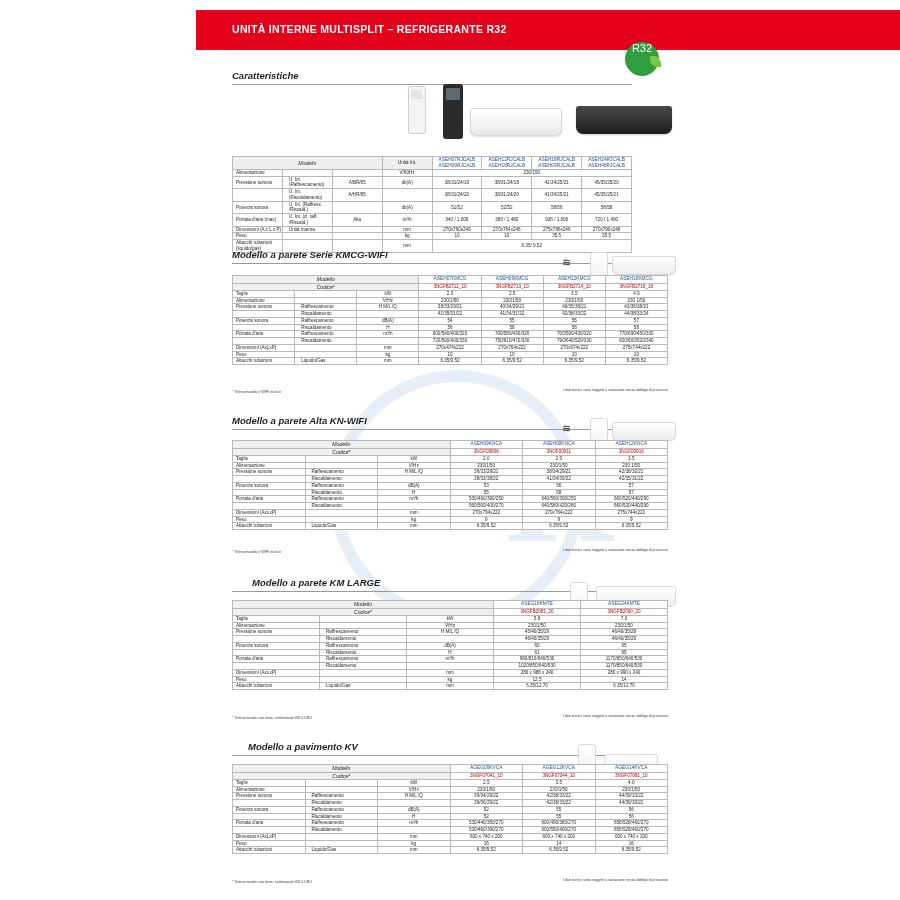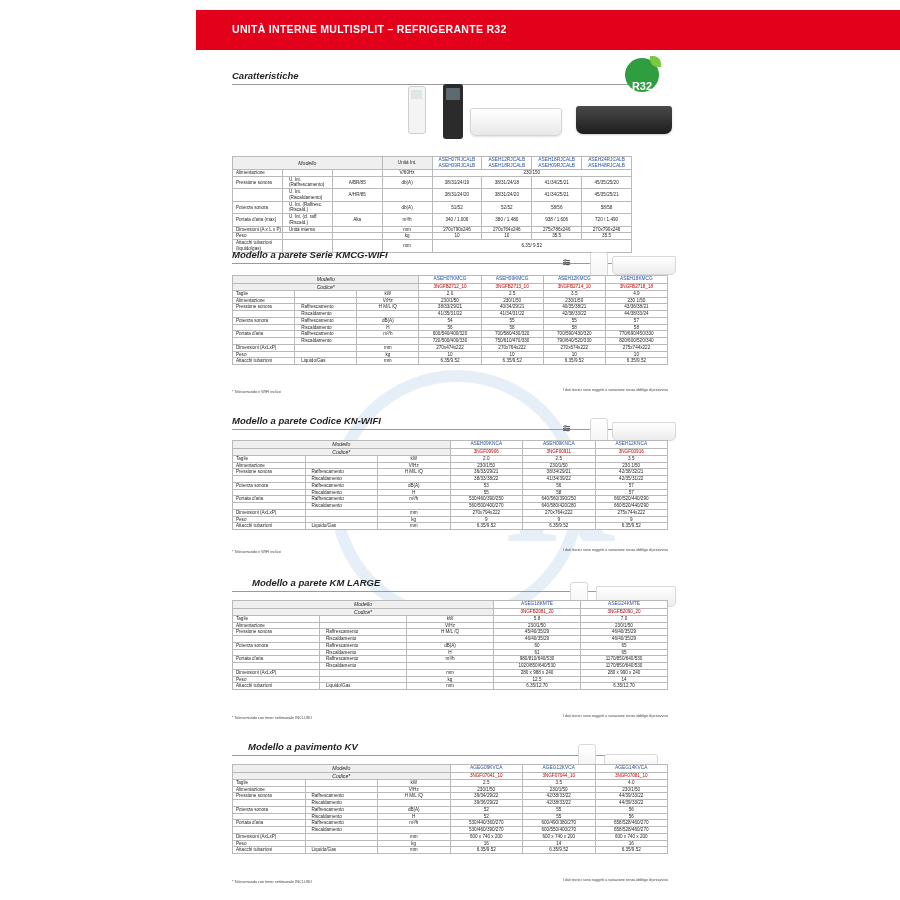--- a/index.html
+++ b/index.html
@@ -38,23 +38,23 @@
   .sec-title{
     position:absolute;font-size:9.5px;font-weight:bold;font-style:italic;
     color:#231f20;
   }
   .sec-rule{
     position:absolute;height:1px;background:#9a9a9a;
   }
 
   
   .r32{
-    position:absolute;left:625px;top:58px;width:34px;height:34px;border-radius:50%;
-    background:#2f9e41;color:#fff;font-size:11px;font-weight:bold;
-    display:flex;align-items:flex-end;justify-content:center;
+    position:absolute;left:625px;top:42px;width:34px;height:34px;border-radius:50%;
+    background:#2f9e41;color:#fff;font-size:11px;font-weight:normal;
+    display:flex;align-items:flex-start;justify-content:center;
   }
   .r32-leaf{
     position:absolute;left:650px;top:56px;width:11px;height:11px;border-radius:0 70% 0 70%;
     background:#7ac943;
   }
 
   
   .remote{
     position:absolute;left:443px;top:84px;width:20px;height:55px;background:#2b2b2b;
     border-radius:3px;
@@ -356,21 +356,21 @@
           <td>6.35/9.52</td>
           <td>6.35/9.52</td>
           <td>6.35/9.52</td>
           <td>6.35/9.52</td>
         </tr>
       </tbody>
     </table>
   <div class="note" style="left:232px;top:390px;">* Telecomando e WIFI inclusi</div>
   <div class="note-r" style="left:500px;top:388px;width:168px;">I dati tecnici sono soggetti a variazione senza obbligo di preavviso</div>
 
-  <div class="sec-title" style="left:232px;top:415px;">Modello a parete Codice KN-WIFI</div>
+  <div class="sec-title" style="left:232px;top:415px;">Modello a parete Alta KN-WIFI</div>
   <div class="sec-rule" style="left:232px;top:429px;width:420px;"></div>
   <div class="wifi-ico" style="left:562px;top:422px;font-size:11px;">≋</div>
   <div class="unit-tall" style="left:590px;top:418px;"></div>
   <div class="unit-sm-white" style="left:612px;top:422px;"></div>
   <table class="spec" id="t-kn" style="left:232px;top:440px;width:436px;">
       <tbody>
         <tr>
           <td class="hdr-grey th-mod" colspan="3">Modello</td>
           <td class="hdr-blue">ASEH09KNCA</td>
           <td class="hdr-blue">ASEH09KNCA</td>

